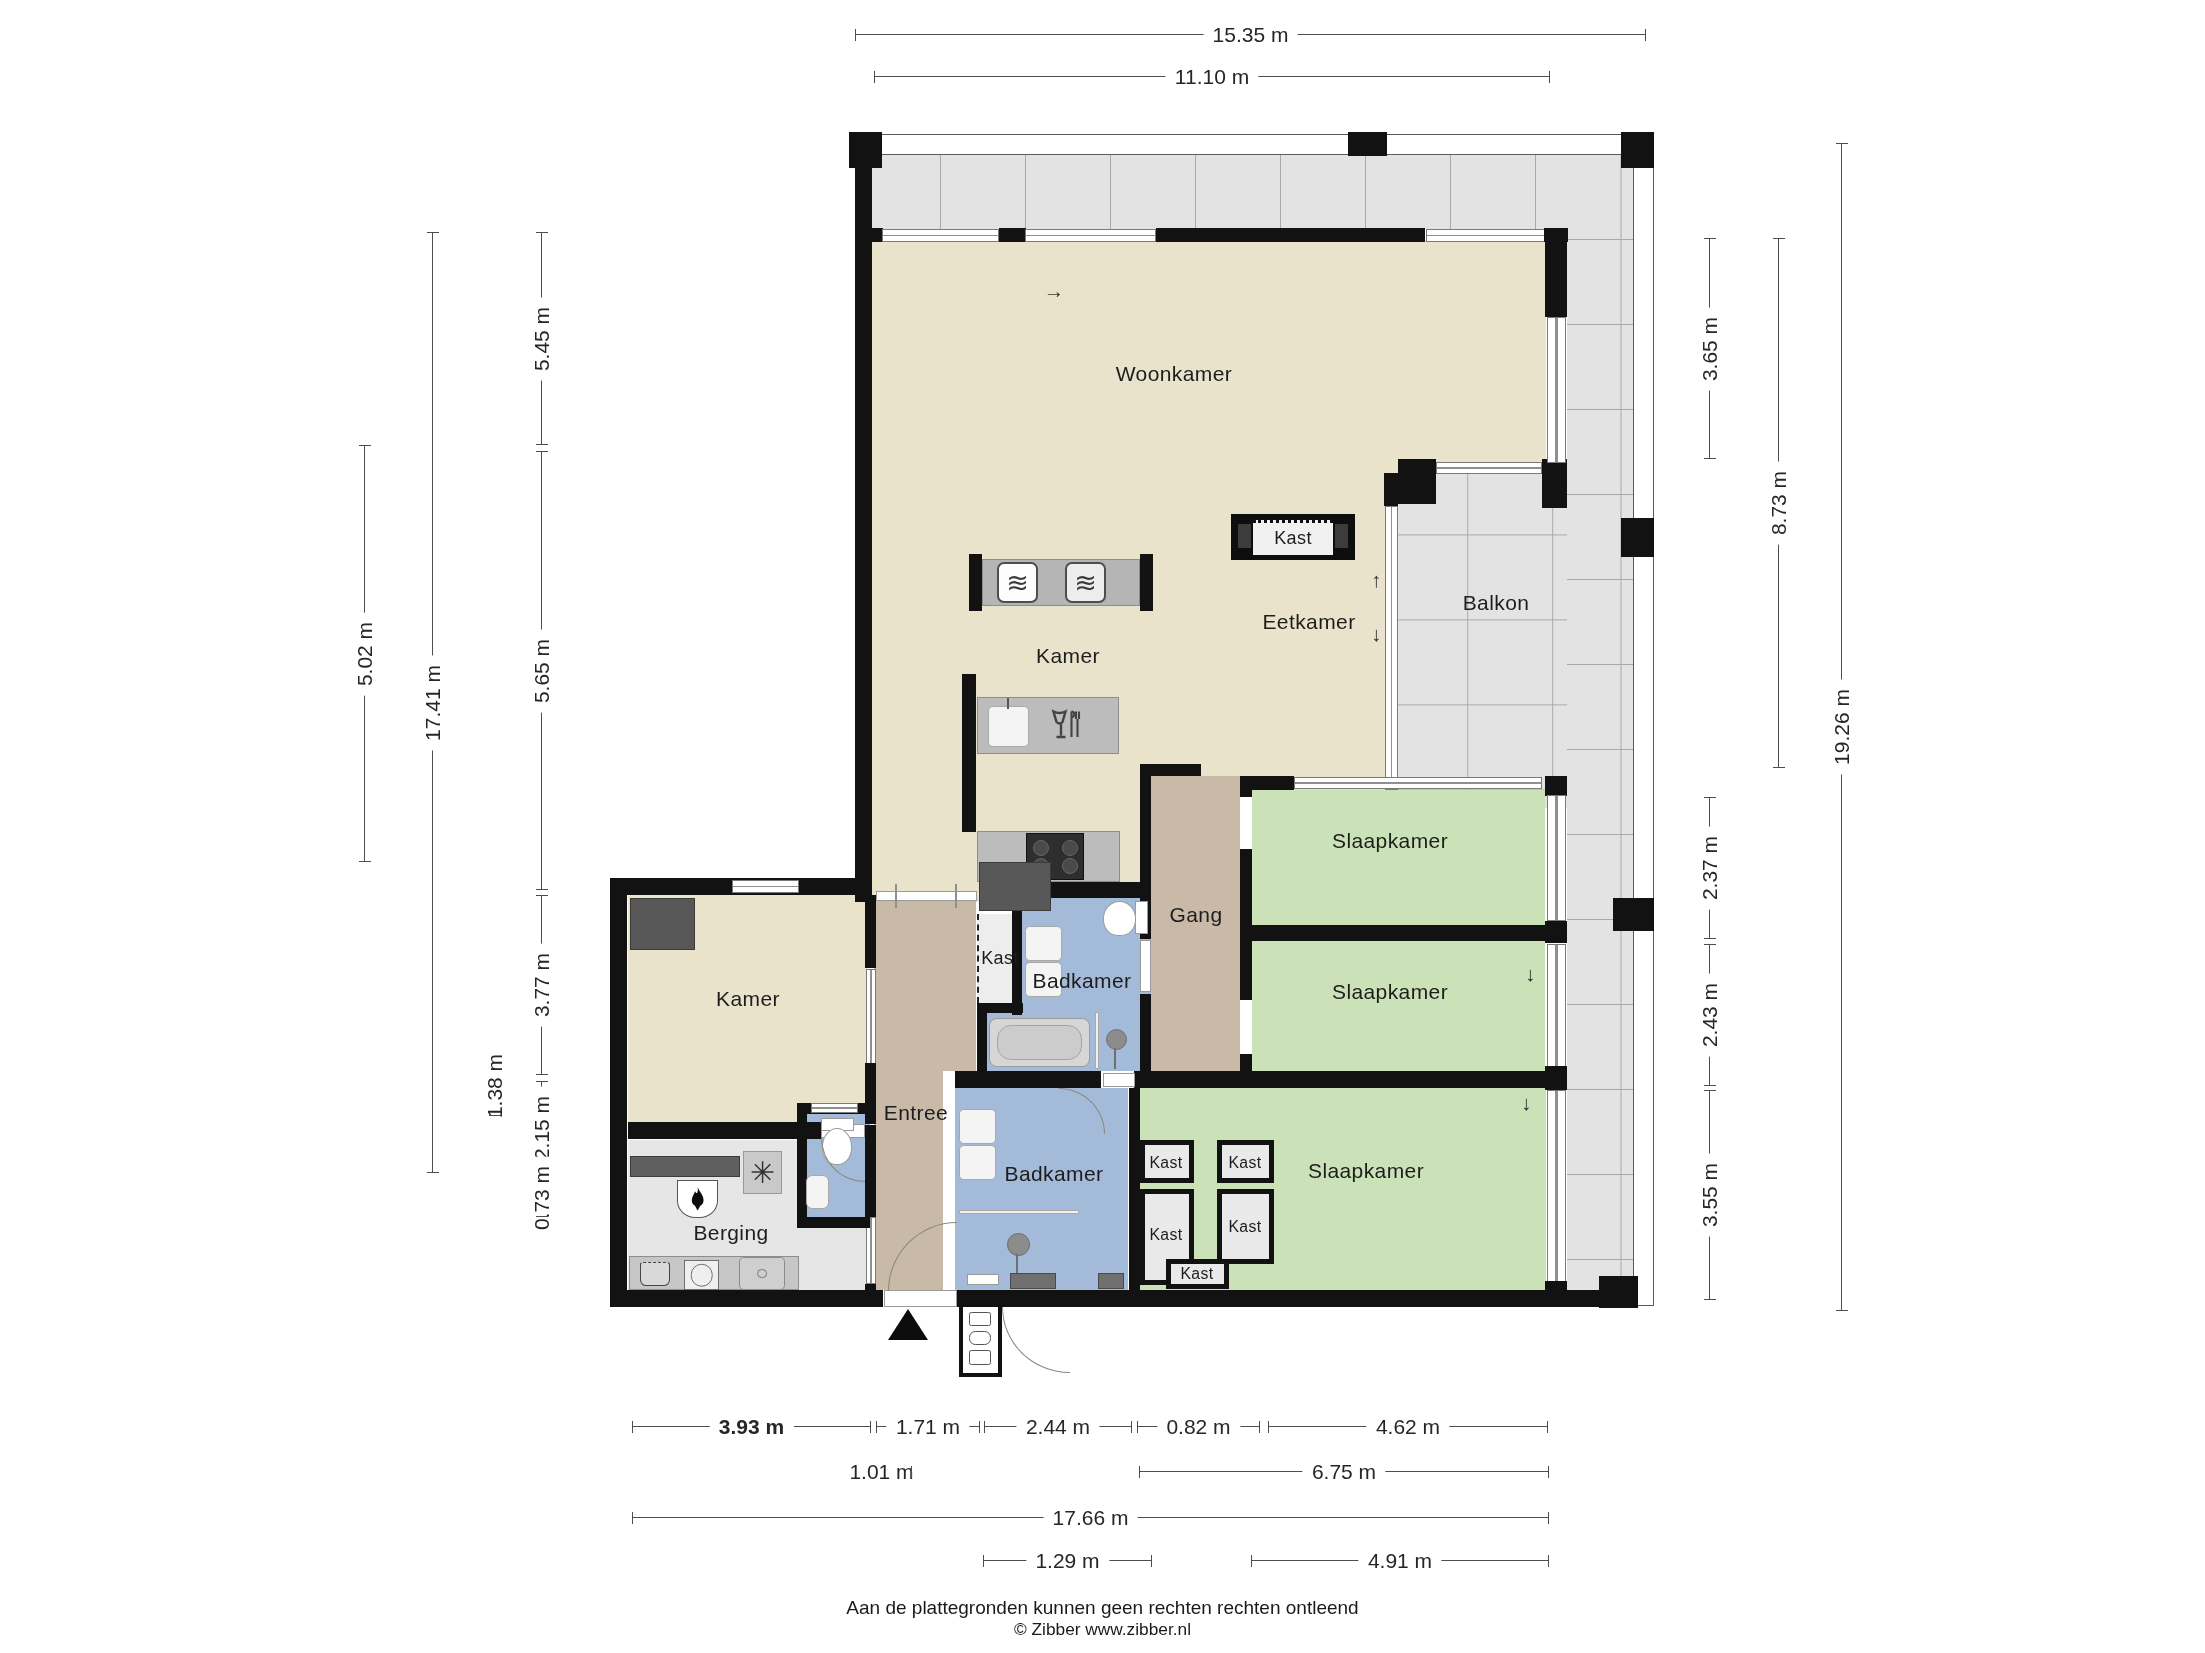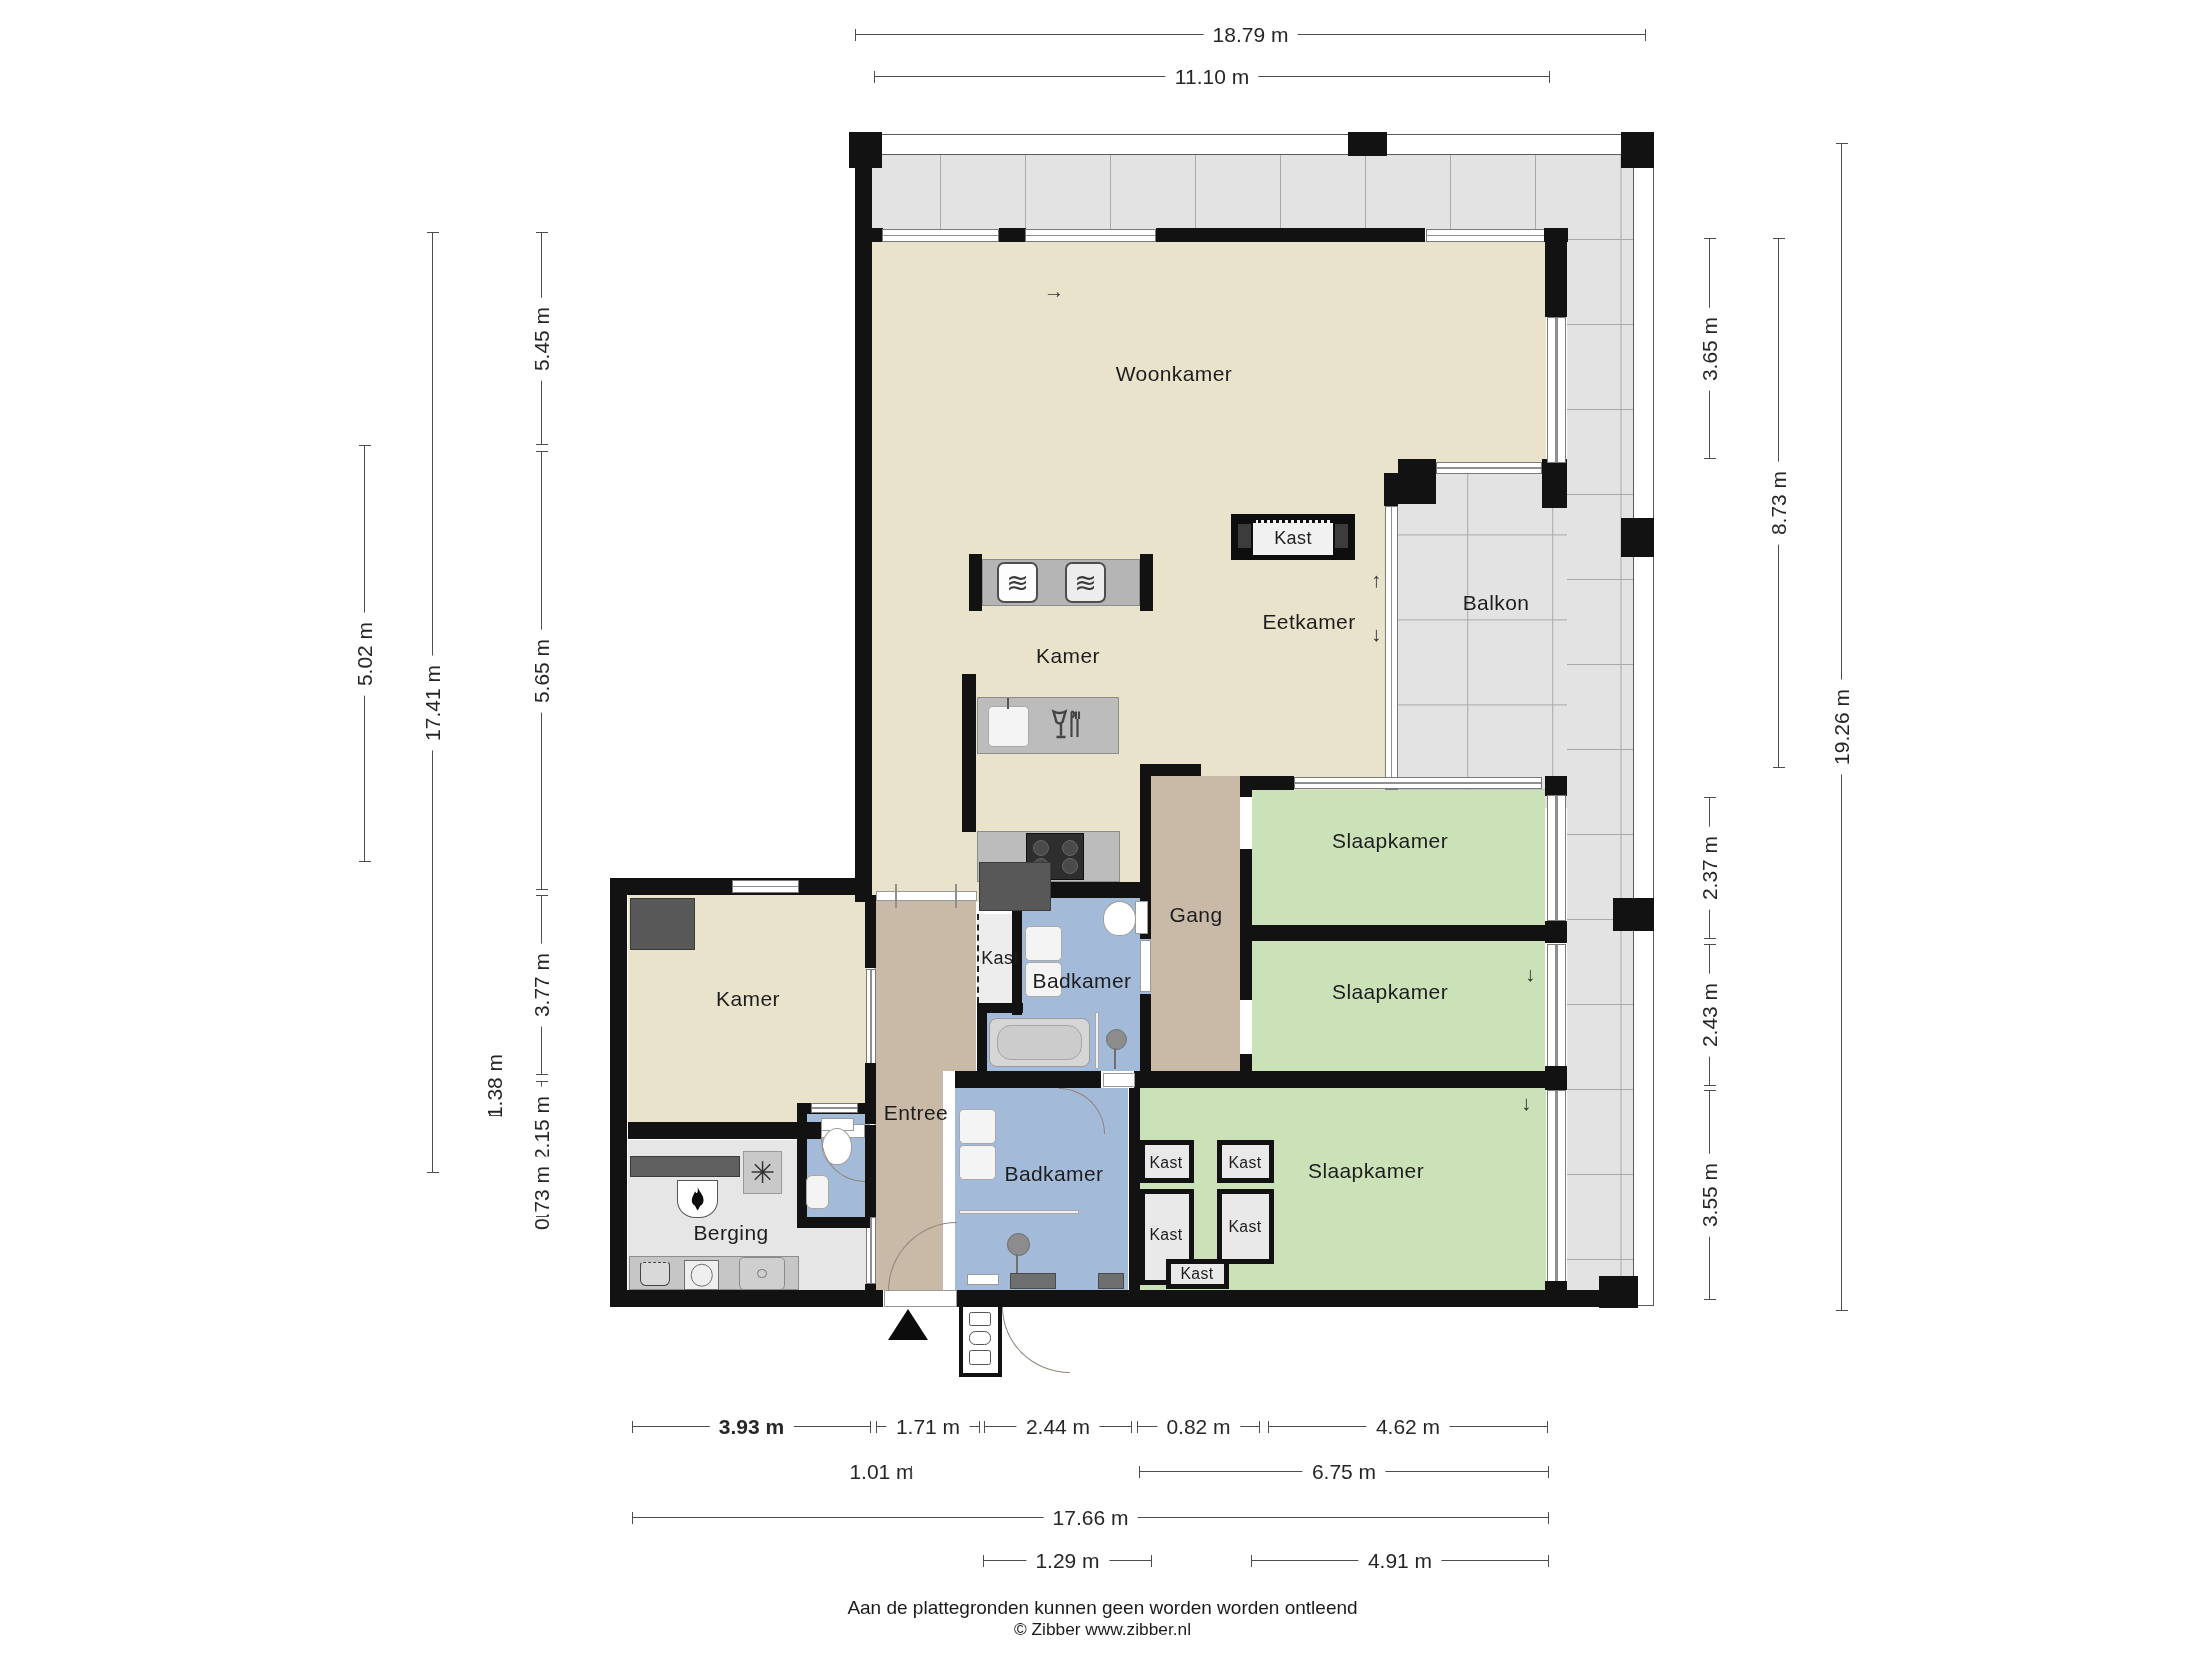--- a/index.html
+++ b/index.html
@@ -289,21 +289,21 @@
   <div class="lbl" style="left:748px;top:999px;">Kamer</div>
   <div class="lbl" style="left:916px;top:1113px;">Entree</div>
   <div class="lbl" style="left:731px;top:1233px;">Berging</div>
   <div class="lbl xs" style="left:1166px;top:1163px;">Kast</div>
   <div class="lbl xs" style="left:1245px;top:1163px;">Kast</div>
   <div class="lbl xs" style="left:1166px;top:1235px;">Kast</div>
   <div class="lbl xs" style="left:1245px;top:1227px;">Kast</div>
   <div class="lbl xs" style="left:1197px;top:1274px;">Kast</div>
 
   <div class="dimh" style="left:855px;top:34px;width:791px;">
-      <span>18.79 m</span>
+      <span>15.35 m</span>
     </div>
   <div class="dimh" style="left:874px;top:76px;width:676px;">
       <span>11.10 m</span>
     </div>
 
   <div class="dimv" style="left:541px;top:232px;height:213px;">
       <span>5.45 m</span>
     </div>
   <div class="dimv" style="left:541px;top:451px;height:439px;">
       <span>5.65 m</span>
@@ -370,17 +370,17 @@
   <div class="dimh" style="left:632px;top:1517px;width:917px;">
       <span>17.66 m</span>
     </div>
   <div class="dimh" style="left:983px;top:1560px;width:169px;">
       <span>1.29 m</span>
     </div>
   <div class="dimh" style="left:1251px;top:1560px;width:298px;">
       <span>4.91 m</span>
     </div>
 
-  <div class="footer" style="top:1597px;">Aan de plattegronden kunnen geen worden worden ontleend</div>
+  <div class="footer" style="top:1597px;">Aan de plattegronden kunnen geen rechten rechten ontleend</div>
   <div class="footer" style="top:1619px;font-size:17.3px;">© Zibber www.zibber.nl</div>
 
 </div>
 
 
 </body></html>

